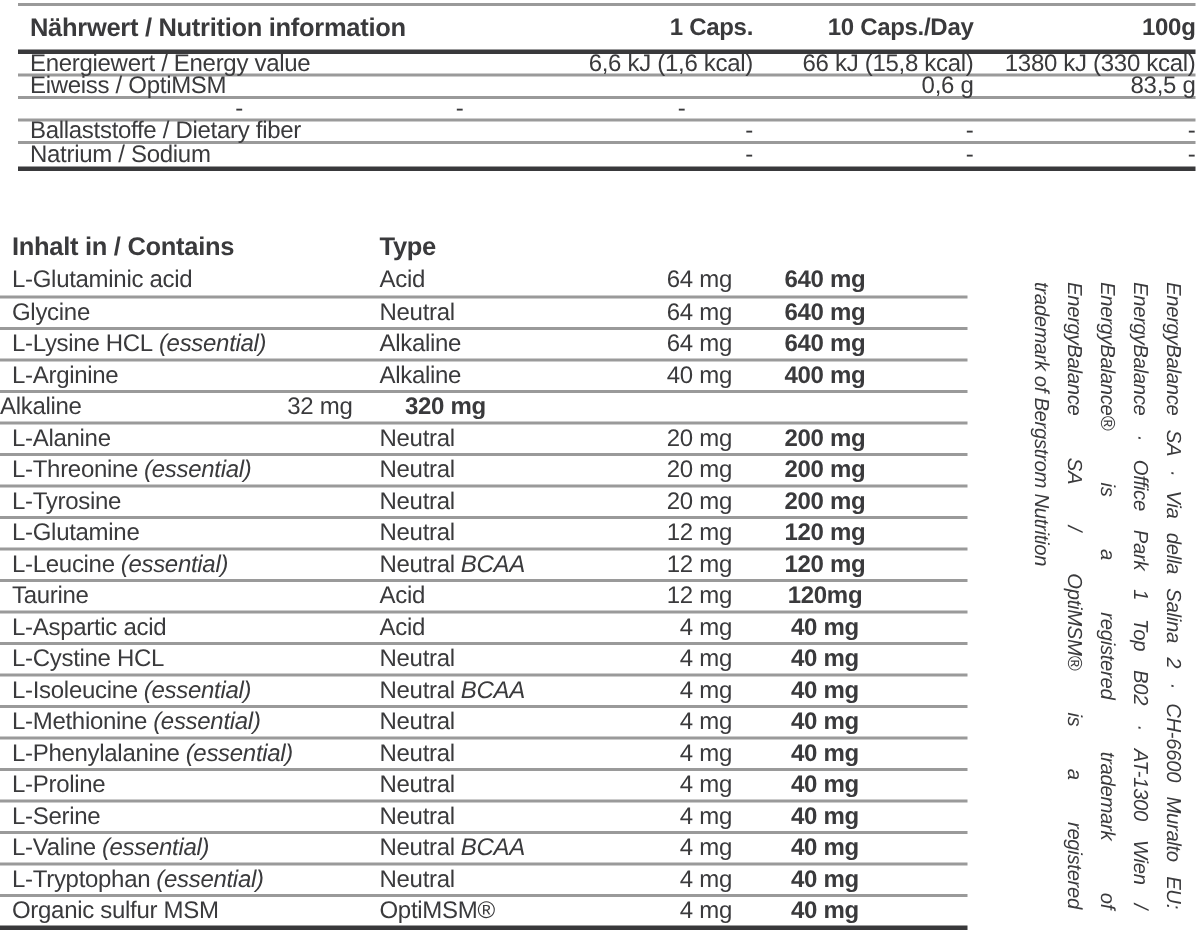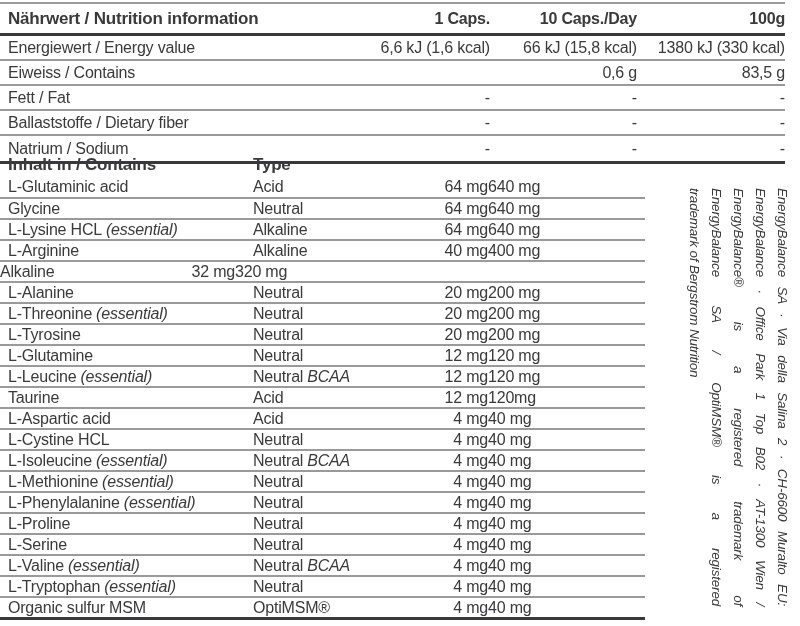--- a/index.html
+++ b/index.html
@@ -6,33 +6,33 @@
   body {
     width: 800px; height: 626px;
     font-family: "Liberation Sans", sans-serif;
     color: #3a3a3c;
     -webkit-font-smoothing: antialiased;
   }
   .stage { position: relative; width: 800px; height: 626px; overflow: hidden; background: #fff; }
 
   
   .t1 {
-    position: absolute; left: 0; top: 2px; width: 785px;
+    position: absolute; left: 12px; top: 2px; width: 785px;
     border-top: 2px solid #9a9a9a;
     border-bottom: 3px solid #39393b;
     font-size: 16px; letter-spacing: -0.2px;
   }
   .t1-header {
     display: flex; align-items: center; height: 29px;
     border-bottom: 3px solid #39393b;
     font-weight: bold;
   }
   .t1-header .cell-label { font-size: 17px; }
   .t1-row {
-    display: flex; align-items: center; height: 25px;
+    display: flex; align-items: center; height: 15px;
     box-sizing: border-box; border-bottom: 2px solid #9a9a9a;
   }
   .t1 .rows .t1-row:last-child { border-bottom: none; align-items: center; }
   .cell-label { flex: 1; padding-left: 8px; white-space: nowrap; }
   .cell-v1 { width: 150px; text-align: right; white-space: nowrap; }
   .cell-v2 { width: 147px; text-align: right; white-space: nowrap; }
   .cell-v3 { width: 148px; text-align: right; white-space: nowrap; }
 
   
   .t2 {
@@ -45,21 +45,21 @@
     font-weight: bold; font-size: 17px;
   }
   .t2-row {
     display: flex; align-items: center; height: 21px;
     box-sizing: border-box; border-top: 2px solid #9a9a9a;
   }
   .t2 .rows .t2-row:first-child { border-top: none; }
   .c-name { width: 245px; padding-left: 8px; white-space: nowrap; overflow: hidden; }
   .c-type { width: 115px; white-space: nowrap; }
   .c-a1 { width: 120px; text-align: right; white-space: nowrap; }
-  .c-a2 { width: 124px; text-align: left; white-space: nowrap; }
+  .c-a2 { width: 124px; text-align: center; white-space: nowrap; font-weight: bold; }
   .it { font-style: italic; }
   .gap { margin-left: 4px; }
 
   
   .vert {
     position: absolute; left: 529px; top: 342px;
     width: 418px; height: 110px;
     transform: rotate(90deg);
     font-style: italic; font-size: 13.5px; letter-spacing: -0.2px;
     color: #3a3a3c;
@@ -81,27 +81,26 @@
     </div>
     <div class="rows" id="nutrition-rows">
     <div class="t1-row">
       <div class="cell-label">Energiewert / Energy value</div>
       <div class="cell-v1">6,6 kJ (1,6 kcal)</div>
       <div class="cell-v2">66 kJ (15,8 kcal)</div>
       <div class="cell-v3">1380 kJ (330 kcal)</div>
     </div>
 
     <div class="t1-row">
-      <div class="cell-label">Eiweiss / Contains</div>
+      <div class="cell-label">Eiweiss / OptiMSM</div>
       <div class="cell-v1">0,6 g</div>
       <div class="cell-v3">83,5 g</div>
     </div>
 
     <div class="t1-row">
-      <div class="cell-label">Fett / Fat</div>
       <div class="cell-v1">-</div>
       <div class="cell-v2">-</div>
       <div class="cell-v3">-</div>
     </div>
 
     <div class="t1-row">
       <div class="cell-label">Ballaststoffe / Dietary fiber</div>
       <div class="cell-v1">-</div>
       <div class="cell-v2">-</div>
       <div class="cell-v3">-</div>

